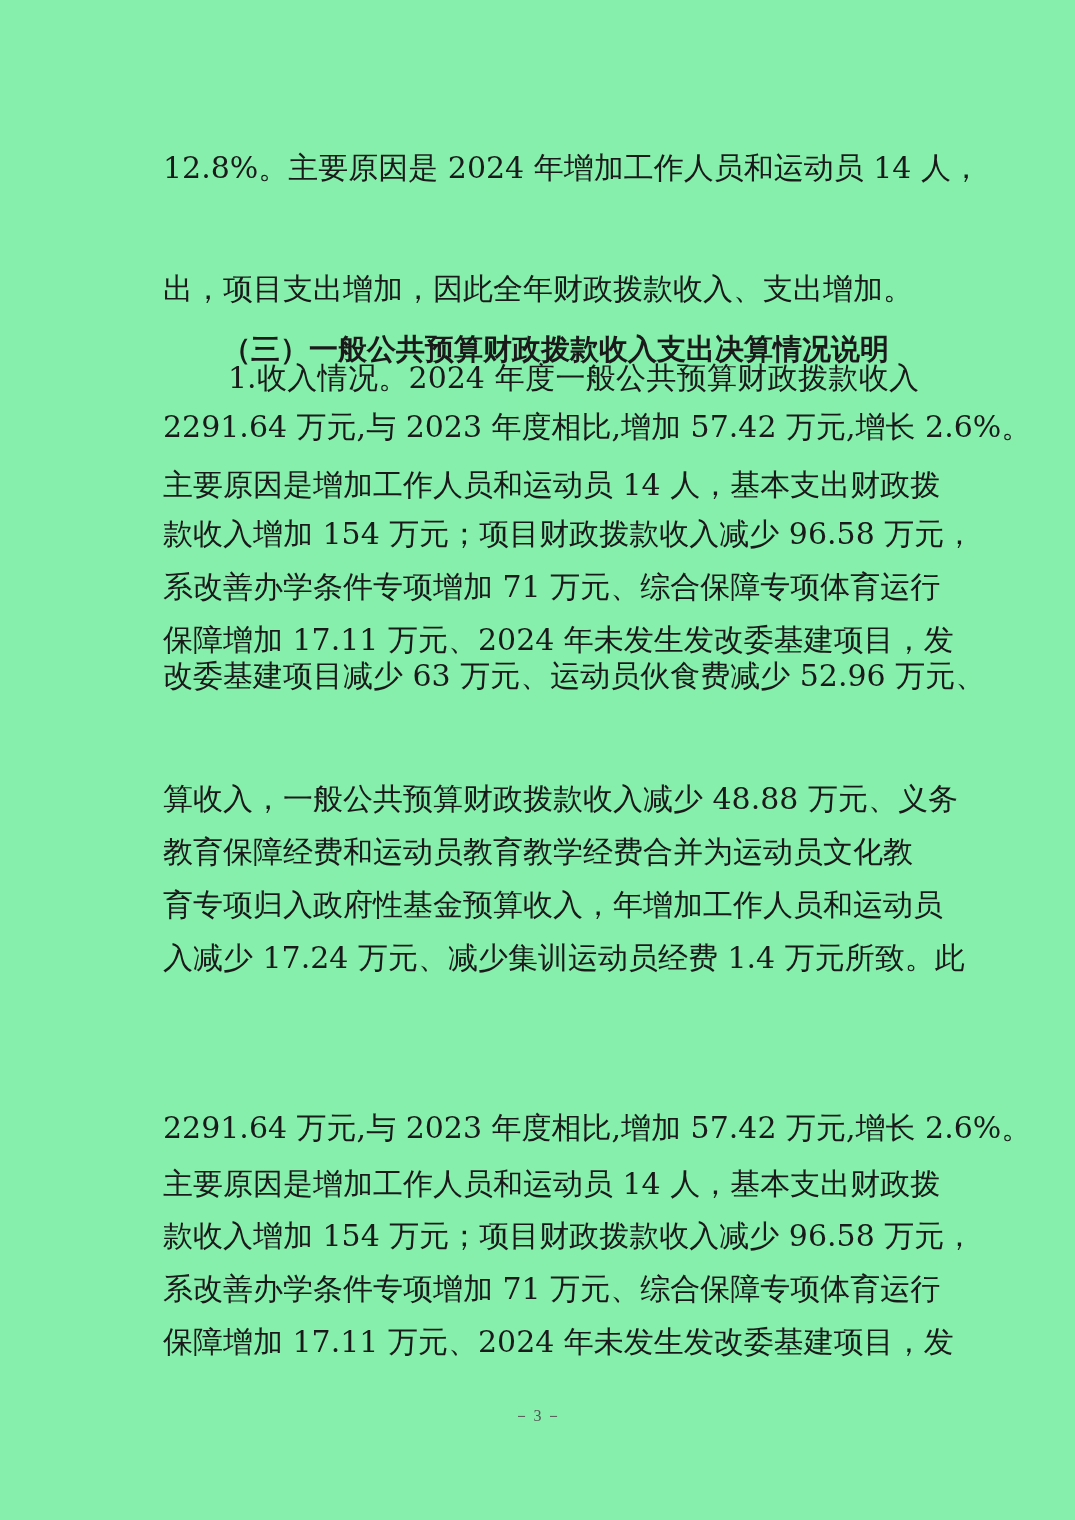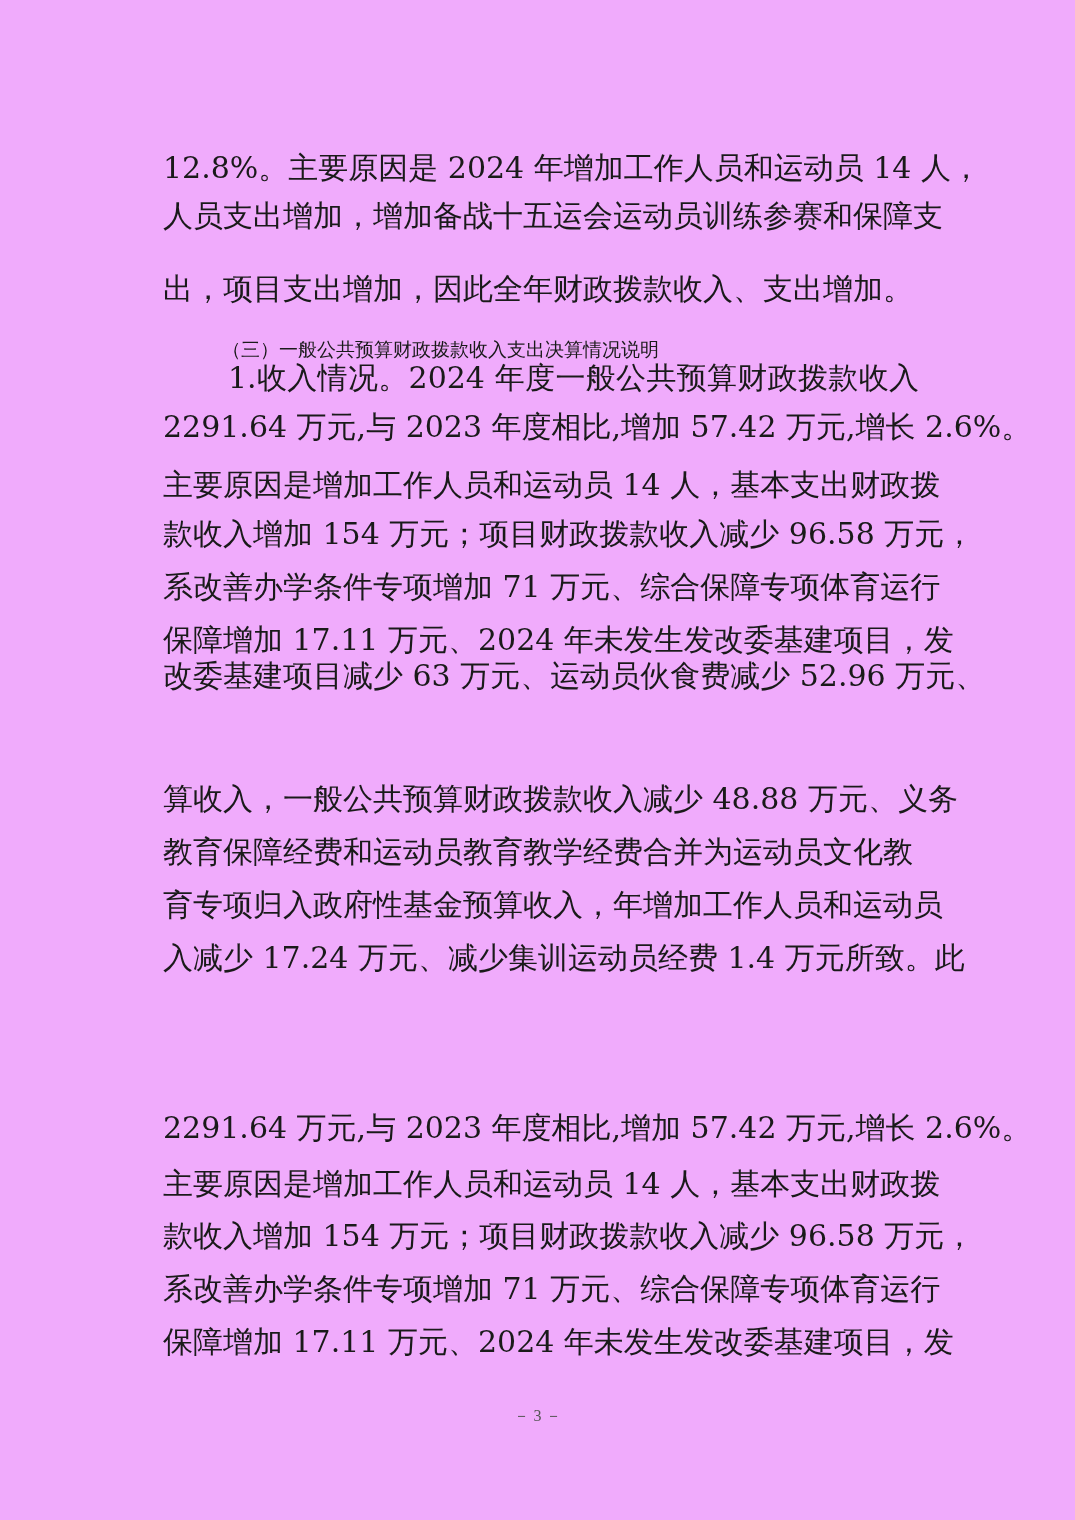--- a/index.html
+++ b/index.html
@@ -1,45 +1,44 @@
 <!DOCTYPE html>
 <html><head>
 <meta charset="utf-8">
 <style>
   html, body { margin: 0; padding: 0; background: #ffffff; }
   body { width: 1075px; height: 1520px; position: relative; overflow: hidden; }
-  .page { position: absolute; left: 0; top: 0; width: 1075px; height: 1520px; background: #f0abfc; }
+  .page { position: absolute; left: 0; top: 0; width: 1075px; height: 1520px; background: #86efac; }
   .line {
     position: absolute;
     left: 163px;
     width: 750px;
     height: 48px;
     line-height: 48px;
     font-family: "DejaVu Serif", "Liberation Serif", serif;
     font-size: 30px;
     color: #1a1a1a;
     white-space: nowrap;
     text-align: justify;
     text-align-last: justify;
     letter-spacing: 0px;
   }
   .line.last { text-align-last: left; margin-top: 24px; }
   .line.indent { left: 228px; width: 691px; }
-  .line.heading { left: 222px; width: 691px; font-family: "DejaVu Sans", "Liberation Sans", sans-serif; font-weight: normal; font-size: 19px; }
+  .line.heading { left: 222px; width: 691px; font-family: "DejaVu Sans", "Liberation Sans", sans-serif; font-weight: bold; font-size: 29px; }
   .footer {
     position: absolute; left: 0; width: 1075px; top: 1406px; text-align: center;
     font-family: "Liberation Serif", "DejaVu Serif", serif; font-size: 16px; color: #555;
   }
 </style>
 </head>
 <body>
 
 <div class="page">
   <div class="line" style="top:144px">12.8%。主要原因是 2024 年增加工作人员和运动员 14 人，</div>
-  <div class="line" style="top:192px">人员支出增加，增加备战十五运会运动员训练参赛和保障支</div>
   <div class="line last" style="top:241px">出，项目支出增加，因此全年财政拨款收入、支出增加。</div>
 
   <div class="line heading last" style="top:301px">（三）一般公共预算财政拨款收入支出决算情况说明</div>
 
   <div class="line indent" style="top:354px">1.收入情况。2024 年度一般公共预算财政拨款收入</div>
   <div class="line" style="top:403px">2291.64 万元,与 2023 年度相比,增加 57.42 万元,增长 2.6%。</div>
   <div class="line" style="top:461px">主要原因是增加工作人员和运动员 14 人，基本支出财政拨</div>
   <div class="line" style="top:510px">款收入增加 154 万元；项目财政拨款收入减少 96.58 万元，</div>
   <div class="line" style="top:563px">系改善办学条件专项增加 71 万元、综合保障专项体育运行</div>
   <div class="line" style="top:616px">保障增加 17.11 万元、2024 年未发生发改委基建项目，发</div>

